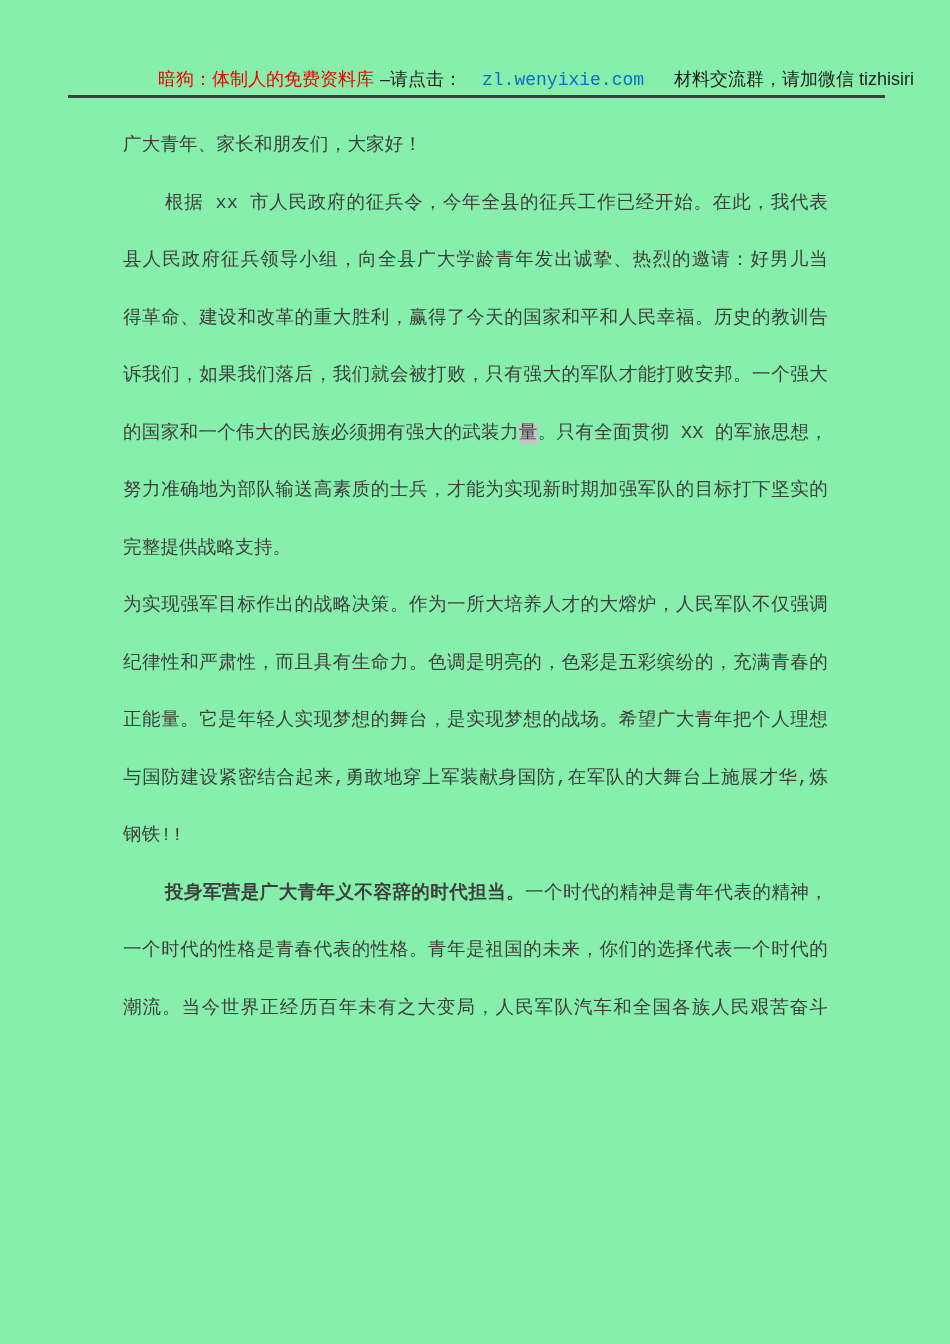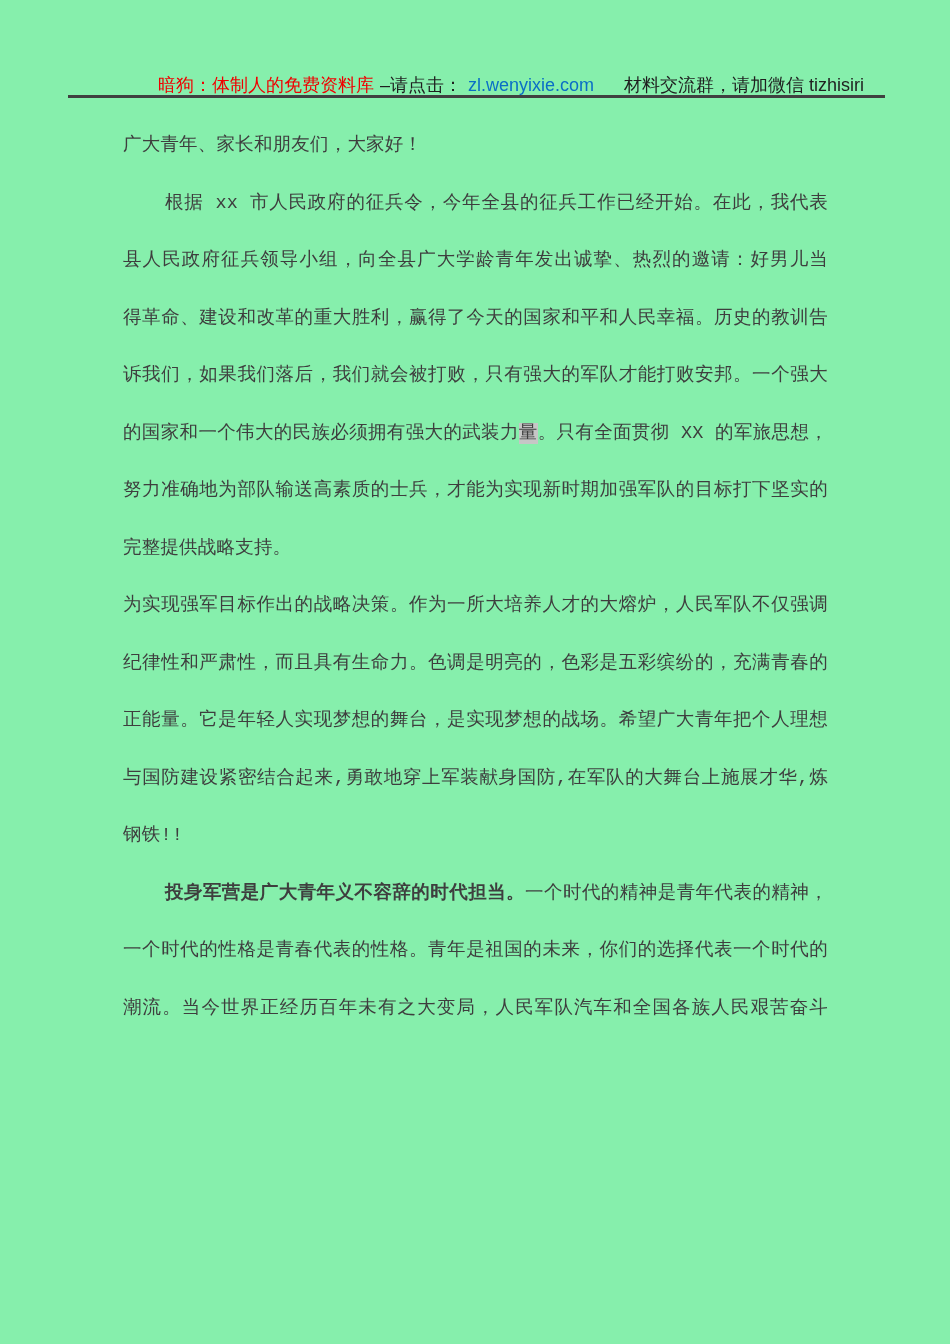--- a/index.html
+++ b/index.html
@@ -17,22 +17,22 @@
     left: 158px;
     top: 62px;
     height: 34px;
     line-height: 34px;
     font-size: 18px;
     white-space: nowrap;
     display: flex;
     align-items: baseline;
   }
   .brand   { color: var(--brand-color, #f00000); }
-  .click   { color: var(--header-text, #1f1f1f); margin-left: 6px; margin-top: 6px; }
-  .link    { color: var(--link-color, #0a6ec6); margin-left: 6px; }
+  .click   { color: var(--header-text, #1f1f1f); margin-left: 6px; }
+  .link    { color: var(--link-color, #0a6ec6); margin-left: 20px; font-family: Liberation Mono, monospace; }
   .note    { color: var(--header-text, #1f1f1f); margin-left: 30px; }
   .rule {
     position: absolute;
     left: 68px;
     top: 95px;
     width: 817px;
     height: 3px;
     background: var(--rule-color, #404040);
   }
   

